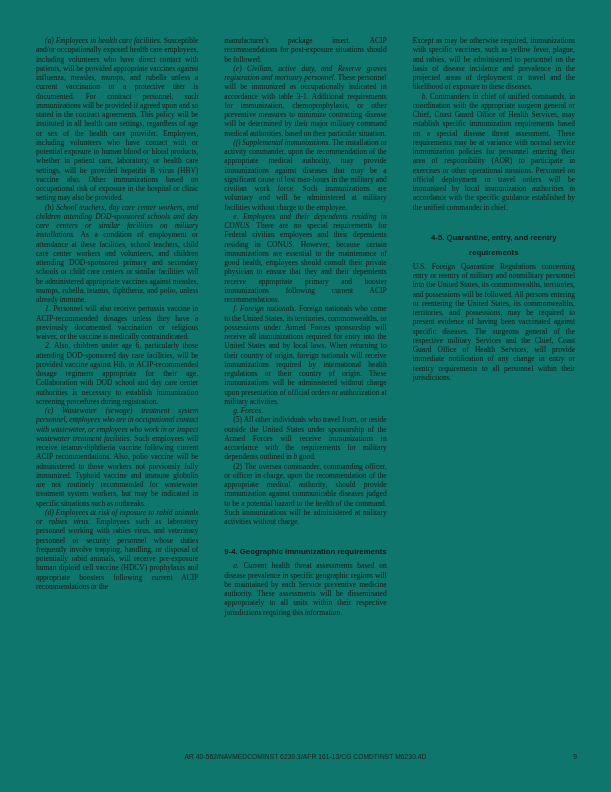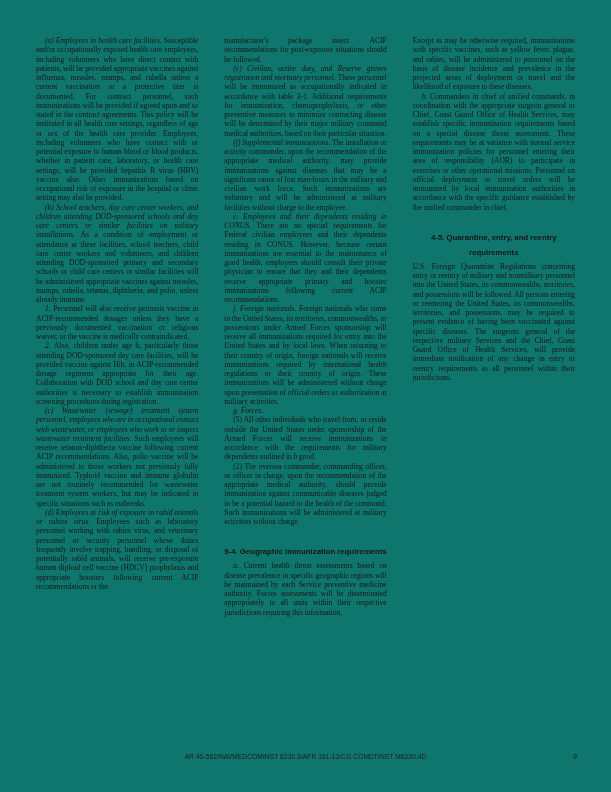--- a/index.html
+++ b/index.html
@@ -85,21 +85,21 @@
     <div class="column">
         <p class="cont"><span>manufacturer's package insert. ACIP recommendations for post-exposure situations should be followed.</span></p>
         <p class="para"><span class="em">(e) Civilian, active duty, and Reserve graves registration and mortuary personnel. </span><span>These personnel will be immunized as occupationally indicated in accordance with table 3-1. Additional requirements for immunization, chemoprophylaxis, or other preventive measures to minimize contracting disease will be determined by their major military command medical authorities, based on their particular situation.</span></p>
         <p class="para"><span class="em">(f) Supplemental immunizations. </span><span>The installation or activity commander, upon the recommendation of the appropriate medical authority, may provide immunizations against diseases that may be a significant cause of lost man-hours in the military and civilian work force. Such immunizations are voluntary and will be administered at military facilities without charge to the employee.</span></p>
         <p class="para"><span class="em">e. Employees and their dependents residing in CONUS. </span><span>There are no special requirements for Federal civilian employees and their dependents residing in CONUS. However, because certain immunizations are essential to the maintenance of good health, employees should consult their private physician to ensure that they and their dependents receive appropriate primary and booster immunizations following current ACIP recommendations.</span></p>
         <p class="para"><span class="em">f. Foreign nationals. </span><span>Foreign nationals who come to the United States, its territories, commonwealths, or possessions under Armed Forces sponsorship will receive all immunizations required for entry into the United States and by local laws. When returning to their country of origin, foreign nationals will receive immunizations required by international health regulations or their country of origin. These immunizations will be administered without charge upon presentation of official orders or authorization at military activities.</span></p>
         <p class="para"><span class="em">g. Forces.</span></p>
         <p class="para"><span>(5) All other individuals who travel from, or reside outside the United States under sponsorship of the Armed Forces will receive immunizations in accordance with the requirements for military dependents outlined in </span><span class="em">b</span><span> good.</span></p>
         <p class="para"><span>(2) The oversea commander, commanding officer, or officer in charge, upon the recommendation of the appropriate medical authority, should provide immunization against communicable diseases judged to be a potential hazard to the health of the command. Such immunizations will be administered at military activities without charge.</span></p>
         <p class="heading"><span>9-4. Geographic immunization requirements</span></p>
-        <p class="para"><span class="em">a. </span><span>Current health threat assessments based on disease prevalence in specific geographic regions will be maintained by each Service preventive medicine authority. Forces assessments will be disseminated appropriately to all units within their respective jurisdictions requiring this information.</span></p>
+        <p class="para"><span class="em">a. </span><span>Current health threat assessments based on disease prevalence in specific geographic regions will be maintained by each Service preventive medicine authority. These assessments will be disseminated appropriately to all units within their respective jurisdictions requiring this information.</span></p>
       </div>
     <div class="column">
         <p class="cont"><span>Except as may be otherwise required, immunizations with specific vaccines, such as yellow fever, plague, and rabies, will be administered to personnel on the basis of disease incidence and prevalence in the projected areas of deployment or travel and the likelihood of exposure to these diseases.</span></p>
         <p class="para"><span class="em">b. </span><span>Commanders in chief of unified commands, in coordination with the appropriate surgeon general or Chief, Coast Guard Office of Health Services, may establish specific immunization requirements based on a special disease threat assessment. These requirements may be at variance with normal service immunization policies for personnel entering their area of responsibility (AOR) to participate in exercises or other operational missions. Personnel on official deployment or travel orders will be immunized by local immunization authorities in accordance with the specific guidance established by the unified commander in chief.</span></p>
         <p class="heading"><span>4-5. Quarantine, entry, and reentry requirements</span></p>
         <p class="cont"><span>U.S. Foreign Quarantine Regulations concerning entry or reentry of military and nonmilitary personnel into the United States, its commonwealths, territories, and possessions will be followed. All persons entering or reentering the United States, its commonwealths, territories, and possessions, may be required to present evidence of having been vaccinated against specific diseases. The surgeons general of the respective military Services and the Chief, Coast Guard Office of Health Services, will provide immediate notification of any change in entry or reentry requirements to all personnel within their jurisdictions.</span></p>
       </div>
   </div>
   <div class="footer">
     <span class="footer-text">AR 40-562/NAVMEDCOMINST 6230.3/AFR 161-13/CG COMDTINST M6230.4D</span>

